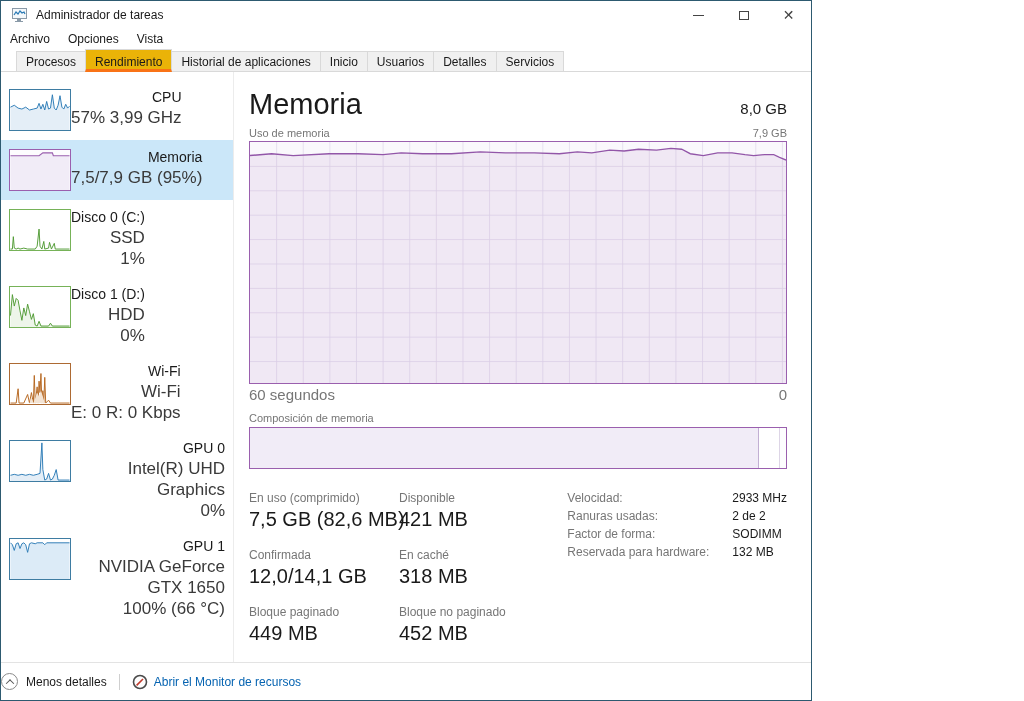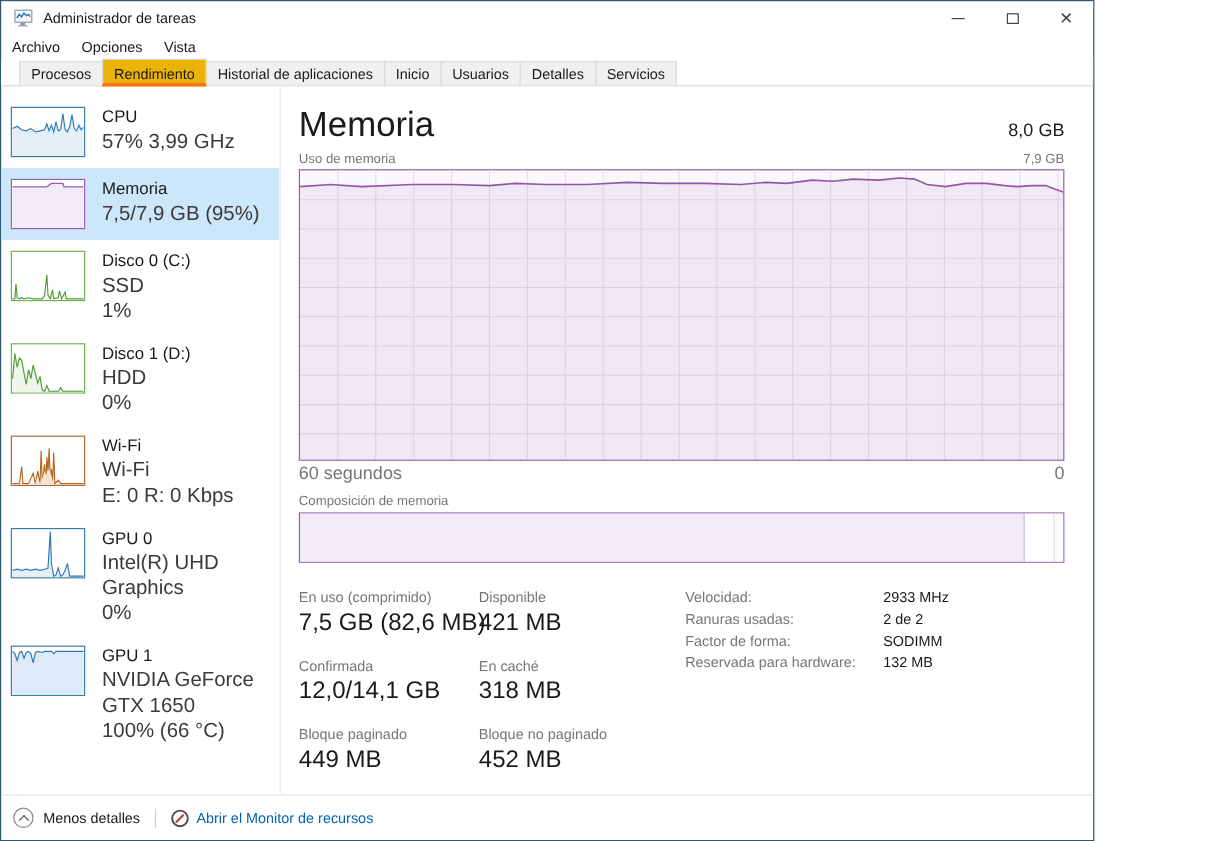--- a/index.html
+++ b/index.html
@@ -1,18 +1,18 @@
 <!DOCTYPE html>
 <html><head>
 <meta charset="utf-8">
 <style>
   * { margin:0; padding:0; box-sizing:border-box; }
   html,body { width:1024px; height:701px; }
   body { font-family:"Liberation Sans", sans-serif; background:#fff; color:#1a1a1a; }
-  .window { width:912px; height:701px; display:flex; flex-direction:column; border:1px solid #2d5a70; background:#fff; overflow:hidden; }
+  .window { width:812px; height:701px; display:flex; flex-direction:column; border:1px solid #2d5a70; background:#fff; overflow:hidden; }
 
   
   .titlebar { height:28px; display:flex; align-items:center; flex:0 0 auto; }
   .titlebar .app-icon { margin-left:9px; width:18px; height:16px; }
   .titlebar .title { margin-left:8px; font-size:12px; }
   .titlebar .spacer { flex:1; }
   .winbtn { width:45px; height:28px; display:flex; align-items:center; justify-content:center; color:#444; }
   .glyph-min { width:11px; height:1px; background:#444; }
   .glyph-max { width:10px; height:9px; border:1px solid #444; }
   .glyph-close { font-size:14px; line-height:1; color:#444; }
@@ -25,21 +25,21 @@
   .tabstrip { height:23px; display:flex; align-items:flex-end; padding-left:15px; border-bottom:1px solid #d9d9d9; background:#fff; flex:0 0 auto; }
   .tab { font-size:12px; padding:3px 9px 4px 9px; border:1px solid #d9d9d9; border-bottom:none; background:#f0f0f0; margin-right:-1px; height:20px; color:#1a1a1a; }
   .tab.active { background:#eab308; height:23px; padding-top:5px; position:relative; z-index:2; border-bottom:3px solid #f97316; margin-bottom:-1px; }
 
   
   .content { flex:1; display:flex; min-height:0; }
   .sidebar { width:233px; flex:0 0 auto; border-right:1px solid #ececec; padding-top:8px; overflow:hidden; }
   .side-item { display:flex; padding:9px 8px 8px 8px; min-height:60px; }
   .side-item.selected { background:#cbe7f9; }
   .thumb { width:62px; height:42px; background:#fff; flex:0 0 auto; }
-  .side-text { margin-left:14px; line-height:1.25; }
+  .side-text { margin-left:0; line-height:1.25;text-align:right; }
   .side-title { font-size:14px; }
   .side-sub { font-size:17px; color:#3a3a3a; }
 
   .main { flex:1; padding:16px 24px 0 15px; display:flex; flex-direction:column; min-width:0; }
   .main-header { display:flex; align-items:flex-end; justify-content:space-between; }
   .main-title { font-size:29px; font-weight:300; letter-spacing:0; }
   .main-total { font-size:15px; padding-bottom:4px; }
   .chart-caption { display:flex; justify-content:space-between; font-size:11px; color:#767676; margin-top:6px; margin-bottom:2px; }
   .bigchart { height:269px; border:1px solid #9a5fae; position:relative; background:#faf8fc; }
   .bigchart svg { display:block; width:100%; height:100%; }
@@ -55,21 +55,21 @@
   .stat-col.c1 { width:118px; margin-right:32px; }
   .stat-col.c2 { width:125px; margin-right:30px;justify-content:center; }
   .stat-label { color:#767676; font-size:12px; white-space:nowrap; }
   .stat-value { font-size:20px; font-weight:300; color:#1a1a1a; margin:3px 0 17px 0; white-space:nowrap; }
   .detail-col { margin-left:17px; }
   .detail-row { display:flex; margin-bottom:4px; }
   .detail-label { color:#767676; width:165px; white-space:nowrap; }
   .detail-value { color:#1a1a1a; white-space:nowrap; }
 
   
-  .footer { height:38px; flex:0 0 auto; border-top:1px solid #e3e3e3; display:flex; align-items:center; padding-left:10px; font-size:12px; }
+  .footer { height:38px; flex:0 0 auto; border-top:1px solid #e3e3e3; display:flex; align-items:center; font-size:12px; }
   .chev-circle { width:17px; height:17px; border:1px solid #8a8a8a; border-radius:50%; display:flex; align-items:center; justify-content:center; margin-right:8px; }
   .chev-up { width:6px; height:6px; border-left:1px solid #555; border-top:1px solid #555; transform:rotate(45deg) translate(1px,1px); }
   .footer-sep { width:1px; height:16px; background:#cfcfcf; margin:0 12px; }
   .gauge-icon { width:16px; height:16px; margin-right:6px; }
   .link { color:#0563b1; }
 </style>
 </head>
 <body>
 
 <div class="window">

